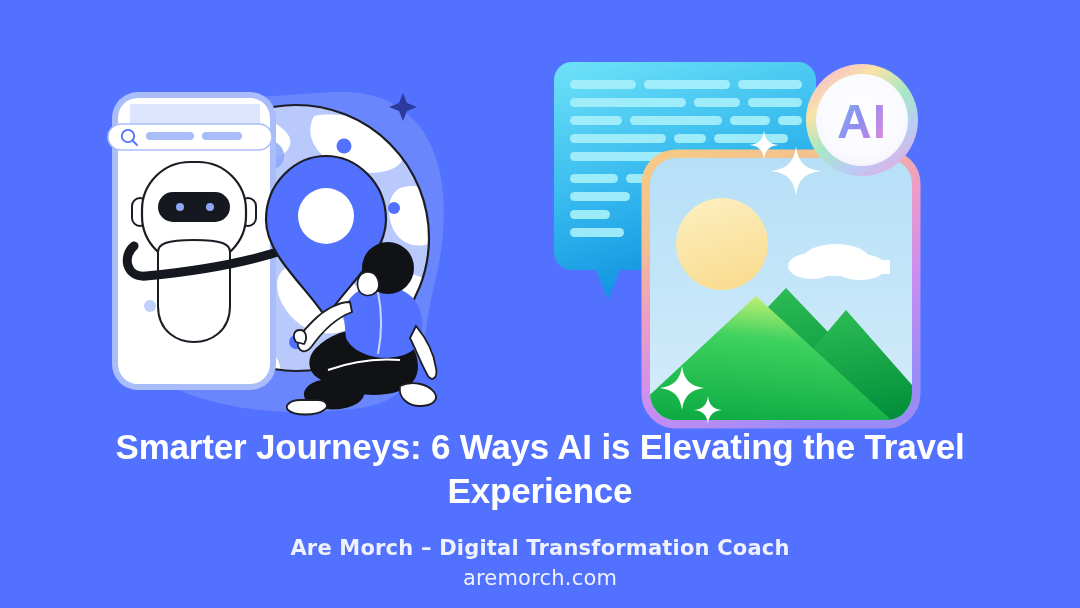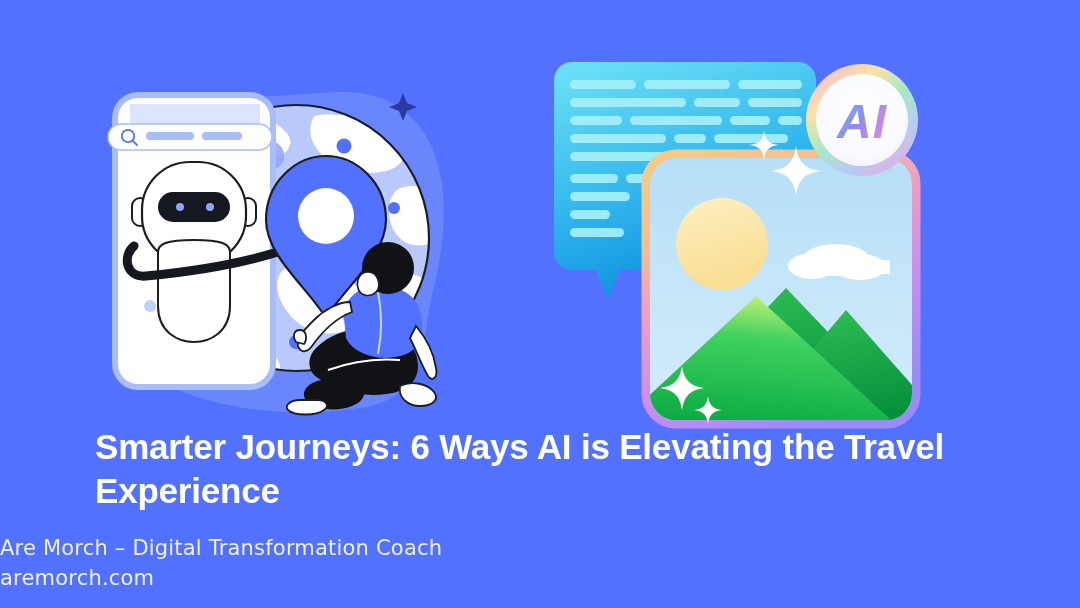--- a/index.html
+++ b/index.html
@@ -11,43 +11,44 @@
     overflow:hidden;
     position:relative;
   }
   .banner {
     position:absolute; inset:0;
     width:1080px; height:608px;
     background:#5271FF;
   }
 
   
-  .art-row { position:absolute; top:0; left:0; width:1057px; height:420px;font-style:italic; }
+  .art-row { position:absolute; top:0; left:0; width:1057px; height:420px; }
   .art-left  { position:absolute; left:100px; top:80px;  width:350px; height:340px; }
   .art-right { position:absolute; left:550px; top:48px;  width:390px; height:390px; }
 
   svg { display:block; overflow:visible; }
 
   
   .text-block {
     position:absolute; left:0; top:425px; width:1080px;
+    text-align:center;
   }
   .headline {
     color:#ffffff;
     font-family:"Liberation Sans", sans-serif;
     font-weight:700;
     font-size:35px;
     line-height:44px;
     letter-spacing:-0.2px;
     padding:0 95px;
   }
   .byline {
     color:#eef1ff;
     font-family:"DejaVu Sans", sans-serif;
-    font-weight:400;
+    font-weight:700;
     font-size:21px;
     line-height:30px;
     margin-top:20px;
     letter-spacing:0.2px;
   }
   .site-url {
     color:#eef1ff;
     font-family:"DejaVu Sans", sans-serif;
     font-weight:400;
     font-size:21px;

